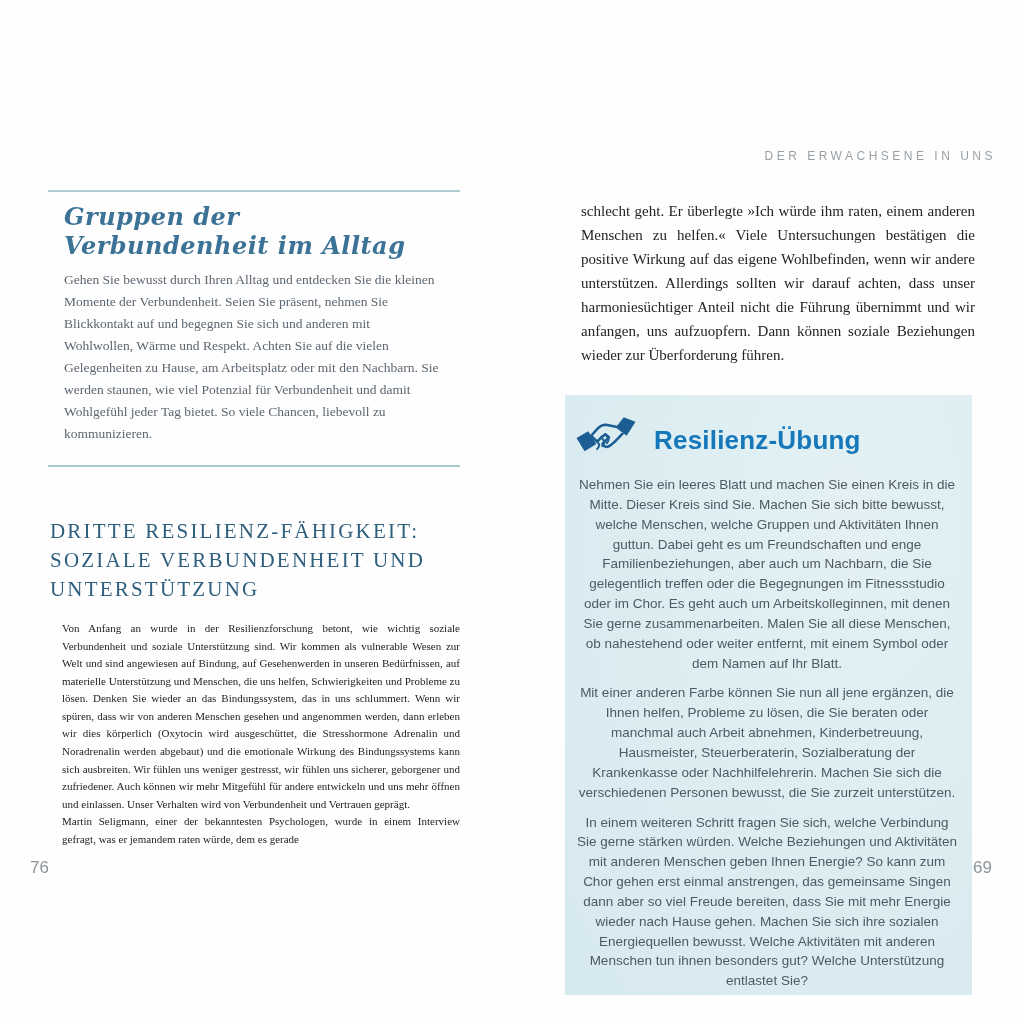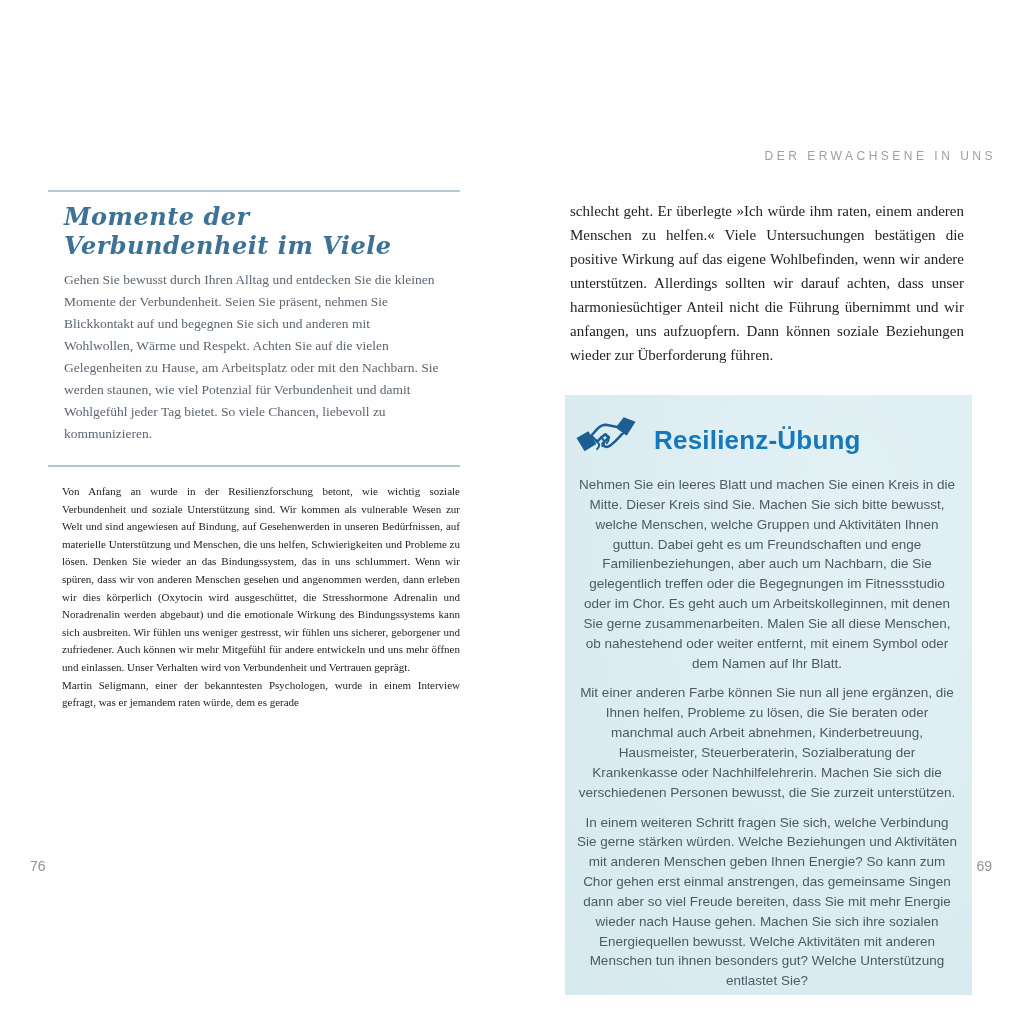--- a/index.html
+++ b/index.html
@@ -45,21 +45,21 @@
   .body-copy { margin-top:16px; margin-left:14px; width:398px; }
   .body-copy p {
     font-family:"Liberation Serif", serif;
     font-size:11px; line-height:1.6; color:#232323;
     text-align:justify; hyphens:auto;
   }
 
   
   .right-col { position:absolute; left:565px; top:199px; width:407px; }
   .intro-par {
-    width:394px; margin-left:5px;
+    width:394px; margin-left:16px;
     font-family:"Liberation Serif", serif;
     font-size:15px; line-height:1.6; color:#232323;
     text-align:justify; hyphens:auto;
   }
 
   .exercise-box {
     margin-top:28px;
     background:radial-gradient(ellipse at 70% 20%, #e3f1f4 0%, #dcedf2 55%, #d6e9ee 100%);
     padding:18px 13px 4px 10px;
   }
@@ -74,39 +74,40 @@
     font-family:"Liberation Sans", sans-serif;
     font-size:13.5px; line-height:1.47; color:#4e5a63;
     margin-bottom:10px; text-align:center;
   }
   .box-body p:last-child { margin-bottom:0; }
 
   
   .page-num {
     position:absolute; top:858px;
     font-family:"Liberation Sans", sans-serif;
-    font-size:14px; color:#8d9499;
+    font-size:17px; color:#8d9499;
   }
   .page-num.left  { left:30px; }
   .page-num.right { right:32px; }
 </style>
 </head>
 <body>
 
 <div class="spread">
 
   <div class="running-header">DER ERWACHSENE IN UNS</div>
 
   <div class="left-col">
 
     <div class="callout">
-      <div class="callout-title">Momente der Verbundenheit im Viele</div>
+      <div class="callout-title">Gruppen der Verbundenheit im Alltag</div>
       <div class="callout-body">Gehen Sie bewusst durch Ihren Alltag und entdecken Sie die kleinen Momente der Verbundenheit. Seien Sie präsent, nehmen Sie Blickkontakt auf und begegnen Sie sich und anderen mit Wohlwollen, Wärme und Respekt. Achten Sie auf die vielen Gelegenheiten zu Hause, am Arbeitsplatz oder mit den Nachbarn. Sie werden staunen, wie viel Potenzial für Verbundenheit und damit Wohlgefühl jeder Tag bietet. So viele Chancen, liebevoll zu kommunizieren.</div>
     </div>
 
+    <h1 class="section-heading">DRITTE RESILIENZ-FÄHIGKEIT: SOZIALE VERBUNDENHEIT UND UNTERSTÜTZUNG</h1>
 
     <div class="body-copy">
       <p>Von Anfang an wurde in der Resilienzforschung betont, wie wichtig soziale Verbundenheit und soziale Unterstützung sind. Wir kommen als vulnerable Wesen zur Welt und sind angewiesen auf Bindung, auf Gesehenwerden in unseren Bedürfnissen, auf materielle Unterstützung und Menschen, die uns helfen, Schwierigkeiten und Probleme zu lösen. Denken Sie wieder an das Bindungssystem, das in uns schlummert. Wenn wir spüren, dass wir von anderen Menschen gesehen und angenommen werden, dann erleben wir dies körperlich (Oxytocin wird ausgeschüttet, die Stresshormone Adrenalin und Noradrenalin werden abgebaut) und die emotionale Wirkung des Bindungssystems kann sich ausbreiten. Wir fühlen uns weniger gestresst, wir fühlen uns sicherer, geborgener und zufriedener. Auch können wir mehr Mitgefühl für andere entwickeln und uns mehr öffnen und einlassen. Unser Verhalten wird von Verbundenheit und Vertrauen geprägt.</p>
       <p>Martin Seligmann, einer der bekanntesten Psychologen, wurde in einem Interview gefragt, was er jemandem raten würde, dem es gerade</p>
     </div>
   </div>
 
   <div class="right-col">
 
     <p class="intro-par">schlecht geht. Er überlegte »Ich würde ihm raten, einem anderen Menschen zu helfen.« Viele Untersuchungen bestätigen die positive Wirkung auf das eigene Wohlbefinden, wenn wir andere unterstützen. Allerdings sollten wir darauf achten, dass unser harmoniesüchtiger Anteil nicht die Führung übernimmt und wir anfangen, uns aufzuopfern. Dann können soziale Beziehungen wieder zur Überforderung führen.</p>

